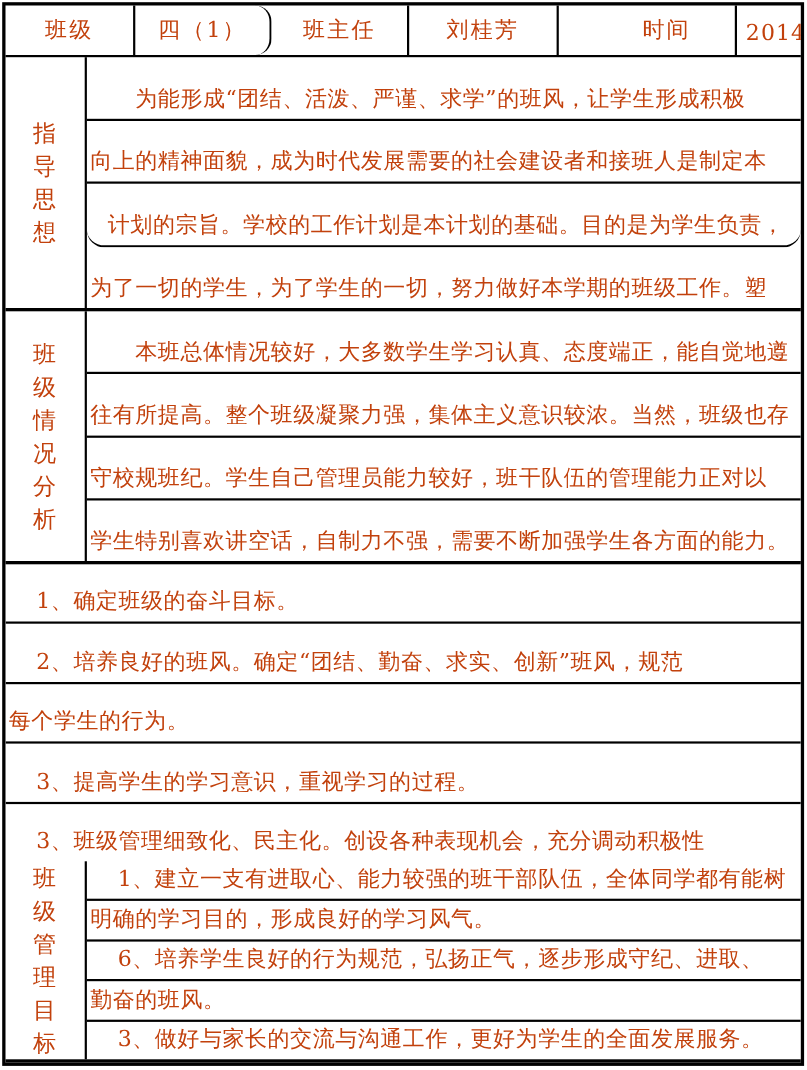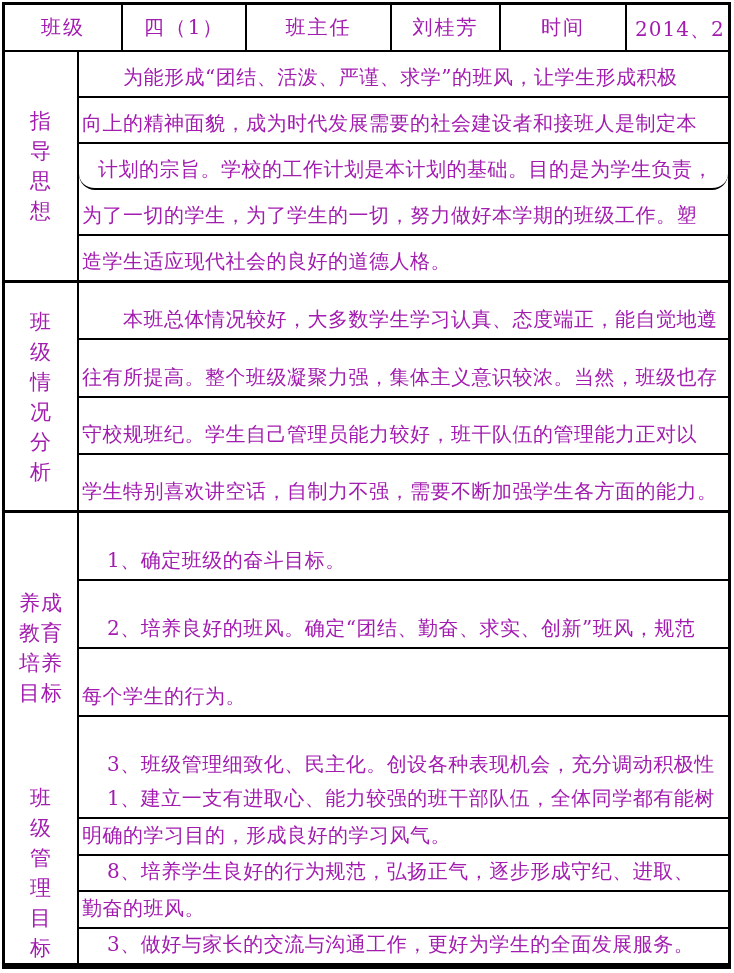--- a/index.html
+++ b/index.html
@@ -3,21 +3,21 @@
 <meta charset="utf-8">
 <style>
   * { box-sizing: border-box; margin: 0; padding: 0; }
   html, body { background: #e8e8e8; }
   .page {
     position: relative;
     width: 734px;
     height: 973px;
     background: #ffffff;
     font-family: "DejaVu Serif", "Liberation Serif", serif;
-    color: #a21caf;
+    color: #c2410c;
     overflow: hidden;
   }
   .table {
     position: absolute;
     left: 2px; top: 2px;
     width: 729px; height: 967px;
     border: 3px solid #000;
     display: flex;
     flex-direction: column;
     background: #fff;
@@ -33,24 +33,24 @@
     border-right: 2px solid #000;
     display: flex;
     align-items: center;
     justify-content: center;
     font-size: 20px;
     letter-spacing: 2px;
     white-space: nowrap;
     overflow: hidden;
   }
   .hcell:nth-child(1) { width: 118px; }
-  .hcell:nth-child(2) { width: 124px; }
-  .hcell:nth-child(3) { width: 145px; }
-  .hcell:nth-child(4) { width: 109px; }
-  .hcell:nth-child(5) { width: 126px; }
+  .hcell:nth-child(2) { width: 124px; border-radius: 15px; }
+  .hcell:nth-child(3) { width: 125px; }
+  .hcell:nth-child(4) { width: 136px; }
+  .hcell:nth-child(5) { width: 126px; margin-left: 36px; }
   .hcell:nth-child(6) {
     flex: 1;
     border-right: none;
     justify-content: flex-start;
     align-items: flex-end;
     padding: 0 0 7px 8px;
     letter-spacing: 1px;
   }
   
   .section {
@@ -119,65 +119,59 @@
           <div>指</div>
           <div>导</div>
           <div>思</div>
           <div>想</div>
         </div>
         <div class="content">
           <div class="line-row para">为能形成“团结、活泼、严谨、求学”的班风，让学生形成积极</div>
           <div class="line-row flush">向上的精神面貌，成为时代发展需要的社会建设者和接班人是制定本</div>
           <div class="line-row small">计划的宗旨。学校的工作计划是本计划的基础。目的是为学生负责，</div>
           <div class="line-row flush">为了一切的学生，为了学生的一切，努力做好本学期的班级工作。塑</div>
-          <div class="line-row flush">造学生适应现代社会的良好的道德人格。</div>
         </div>
       </div>
       <div class="section">
         <div class="label-cell">
           <div>班</div>
           <div>级</div>
           <div>情</div>
           <div>况</div>
           <div>分</div>
           <div>析</div>
         </div>
         <div class="content">
           <div class="line-row para">本班总体情况较好，大多数学生学习认真、态度端正，能自觉地遵</div>
           <div class="line-row flush">往有所提高。整个班级凝聚力强，集体主义意识较浓。当然，班级也存</div>
           <div class="line-row flush">守校规班纪。学生自己管理员能力较好，班干队伍的管理能力正对以</div>
           <div class="line-row flush">学生特别喜欢讲空话，自制力不强，需要不断加强学生各方面的能力。</div>
         </div>
       </div>
       <div class="section">
-        <div class="label-cell">
-          <div>养成</div>
-          <div>教育</div>
-          <div>培养</div>
-          <div>目标</div>
-        </div>
         <div class="content">
           <div class="line-row num">1、确定班级的奋斗目标。</div>
           <div class="line-row num">2、培养良好的班风。确定“团结、勤奋、求实、创新”班风，规范</div>
           <div class="line-row flush">每个学生的行为。</div>
+          <div class="line-row num">3、提高学生的学习意识，重视学习的过程。</div>
           <div class="line-row num">3、班级管理细致化、民主化。创设各种表现机会，充分调动积极性</div>
         </div>
       </div>
       <div class="section">
         <div class="label-cell">
           <div>班</div>
           <div>级</div>
           <div>管</div>
           <div>理</div>
           <div>目</div>
           <div>标</div>
         </div>
         <div class="content">
           <div class="line-row num">1、建立一支有进取心、能力较强的班干部队伍，全体同学都有能树</div>
           <div class="line-row flush">明确的学习目的，形成良好的学习风气。</div>
-          <div class="line-row num">8、培养学生良好的行为规范，弘扬正气，逐步形成守纪、进取、</div>
+          <div class="line-row num">6、培养学生良好的行为规范，弘扬正气，逐步形成守纪、进取、</div>
           <div class="line-row flush">勤奋的班风。</div>
           <div class="line-row num">3、做好与家长的交流与沟通工作，更好为学生的全面发展服务。</div>
         </div>
       </div>
 
   </div>
 </div>
 
 </body></html>

